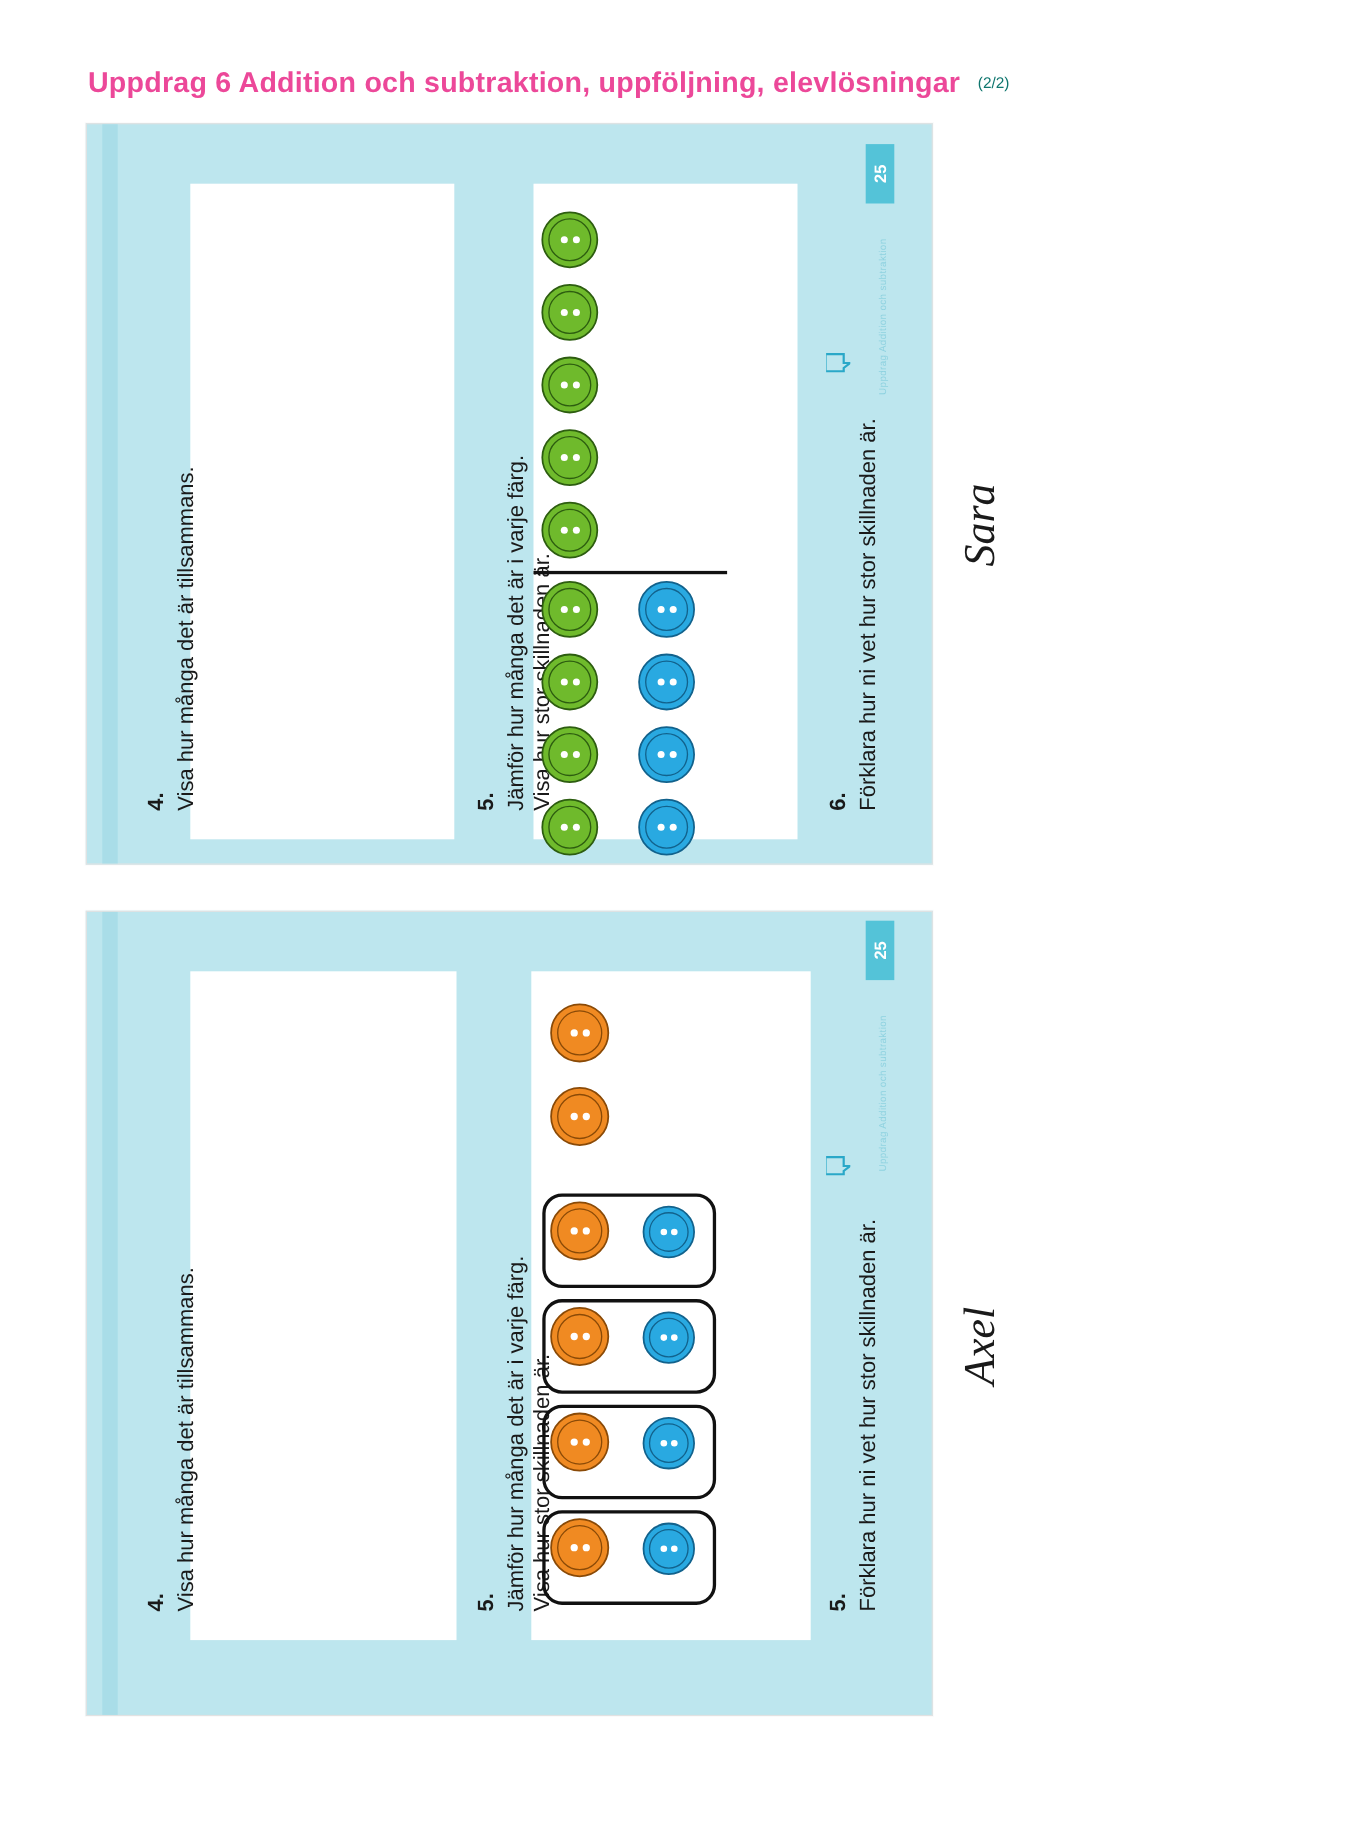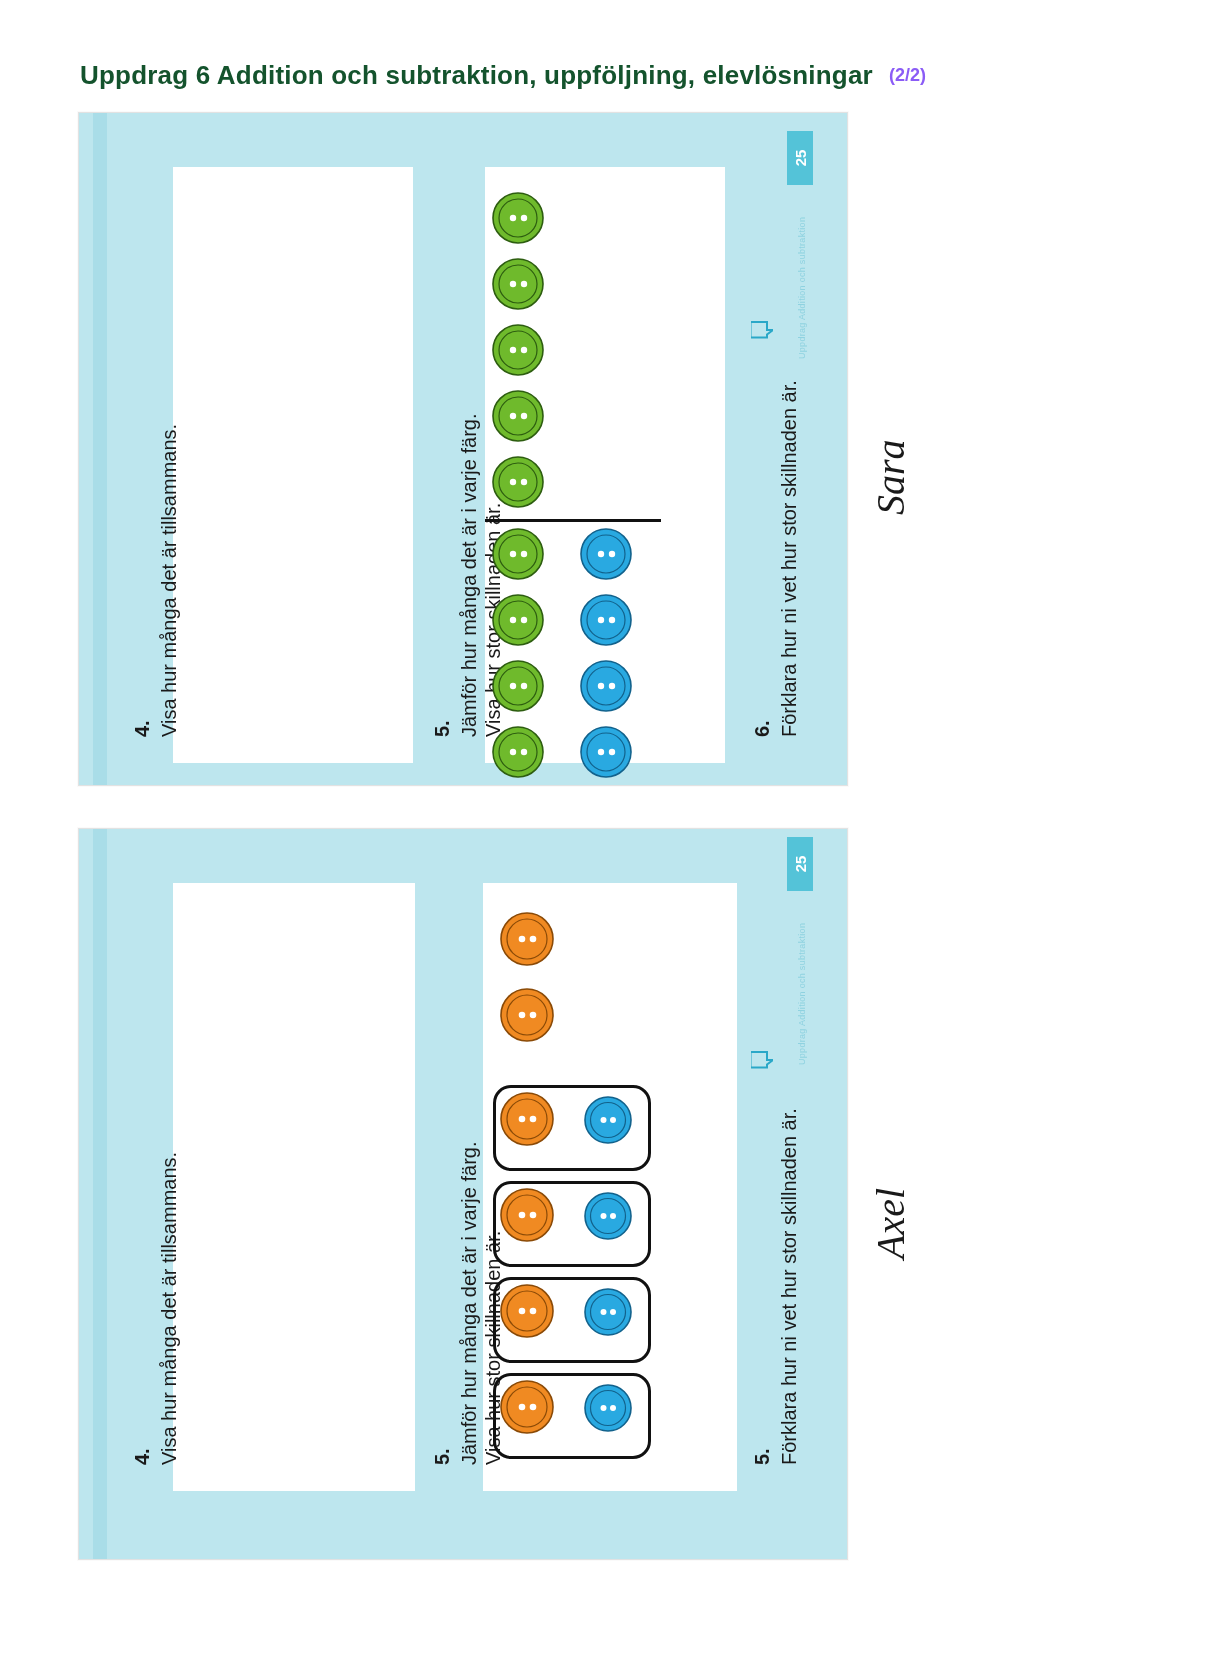--- a/index.html
+++ b/index.html
@@ -7,25 +7,25 @@
     width:1228px;height:1662px;position:relative;overflow:hidden;
     font-family:"Liberation Sans","DejaVu Sans",sans-serif;
   }
 
   
   #page-title{
     position:absolute;left:80px;top:55px;width:1080px;height:40px;
     display:flex;align-items:center;gap:16px;
   }
   #page-title .main{
-    font-size:26px;font-weight:bold;color:#14532d;letter-spacing:.2px;
+    font-size:26px;font-weight:bold;color:#ec4899;letter-spacing:.2px;
     white-space:nowrap;
   }
   #page-title .pages{
-    font-size:18px;font-weight:bold;color:#8b5cf6;white-space:nowrap;
+    font-size:14px;font-weight:normal;color:#0f766e;white-space:nowrap;
   }
 
   
   .sheet{
     position:absolute;background:#bde6ee;border:1px solid #e2e2e2;
     box-shadow:0 0 0 1px rgba(0,0,0,.02);
   }
   #sheet-sara{left:78px;top:112px;width:768px;height:672px;}
   #sheet-axel{left:78px;top:828px;width:768px;height:730px;}
 

